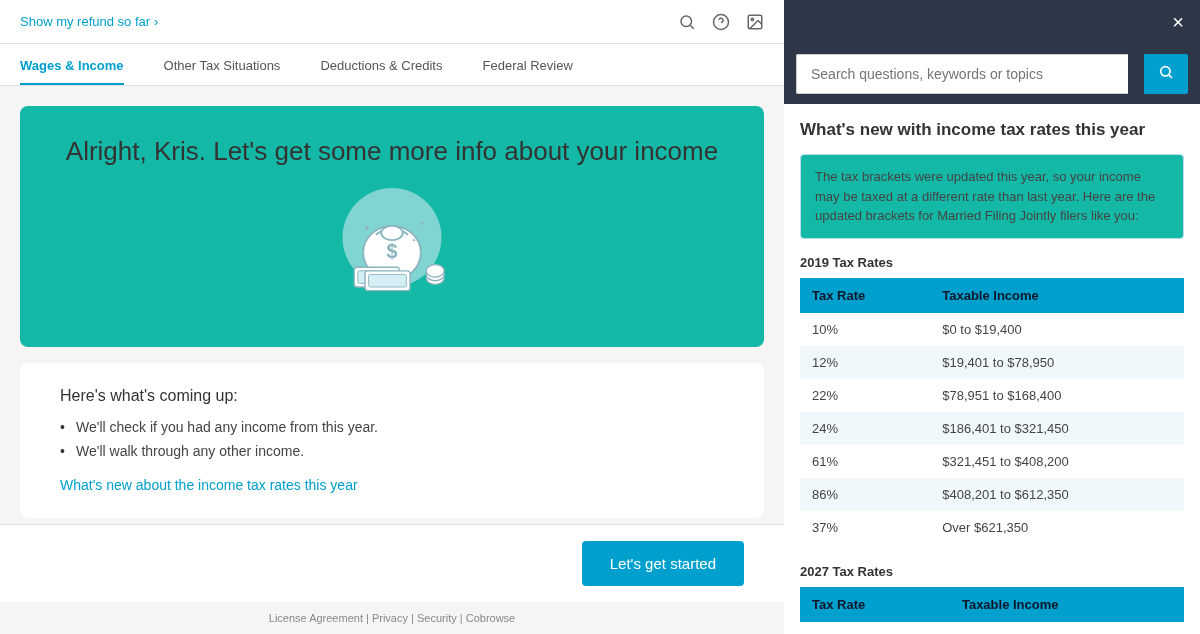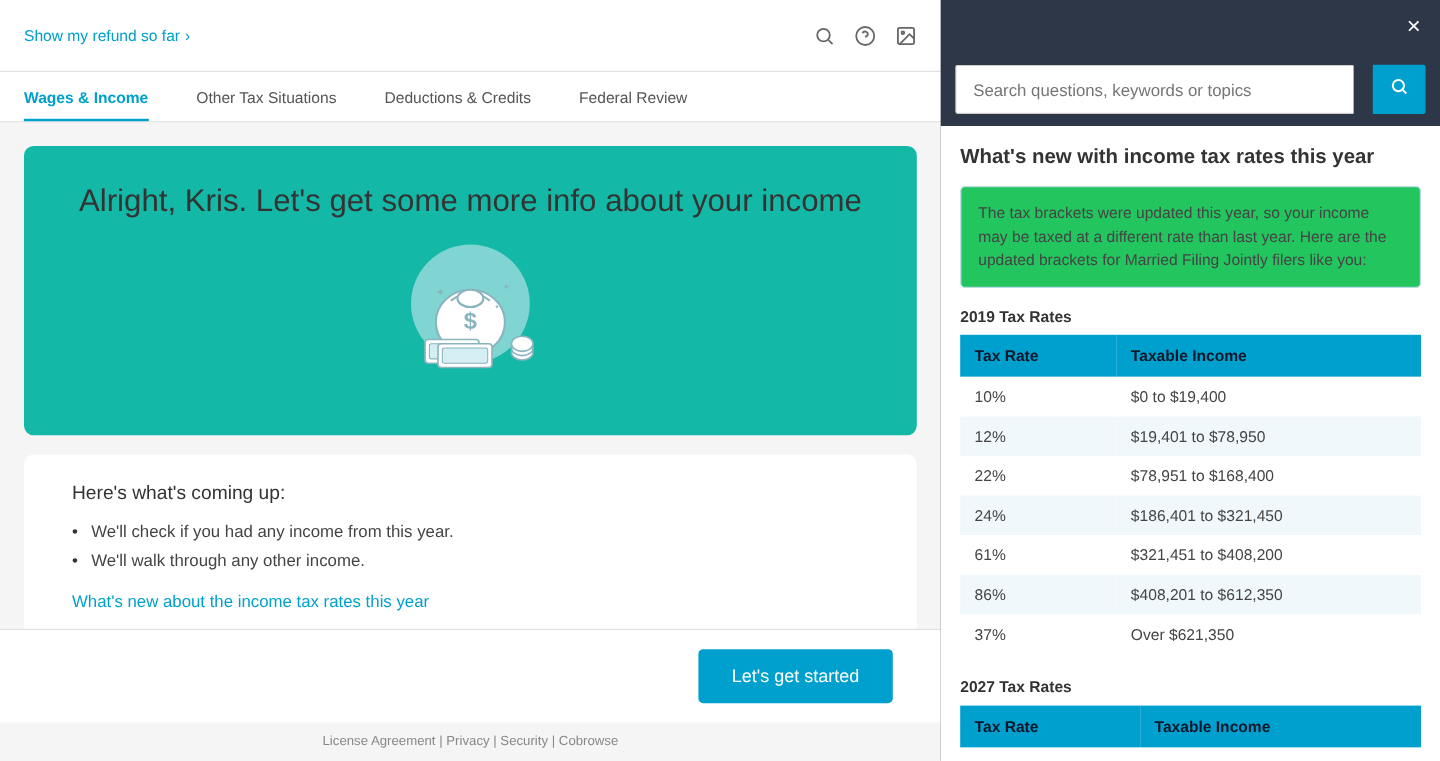--- a/index.html
+++ b/index.html
@@ -16,21 +16,21 @@
     }
 
     
     .top-bar {
       background: white;
       border-bottom: 1px solid #e0e0e0;
       padding: 0 20px;
       display: flex;
       align-items: center;
       justify-content: space-between;
-      height: 60px;
+      height: 44px;
     }
 
     .show-refund {
       display: flex;
       align-items: center;
       color: #00a0ce;
       font-size: 13px;
       cursor: pointer;
       gap: 4px;
     }
@@ -242,21 +242,21 @@
     }
 
     .side-content h2 {
       font-size: 17px;
       color: #333;
       margin-bottom: 14px;
       font-weight: 600;
     }
 
     .info-box {
-      background: #22c55e;
+      background: #14b8a6;
       border: 1px solid #b8dce8;
       border-radius: 4px;
       padding: 12px 14px;
       font-size: 13px;
       color: #444;
       line-height: 1.5;
       margin-bottom: 16px;
     }
 
     .tax-year-label {

